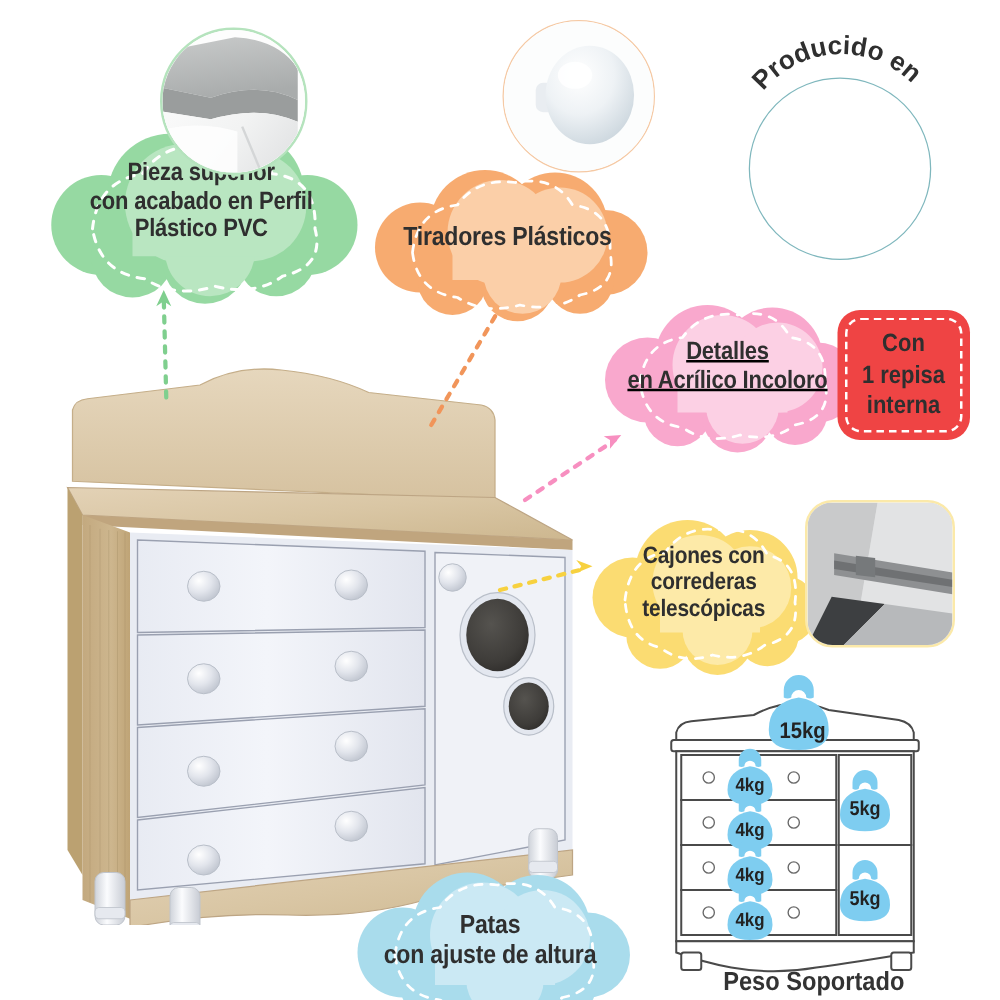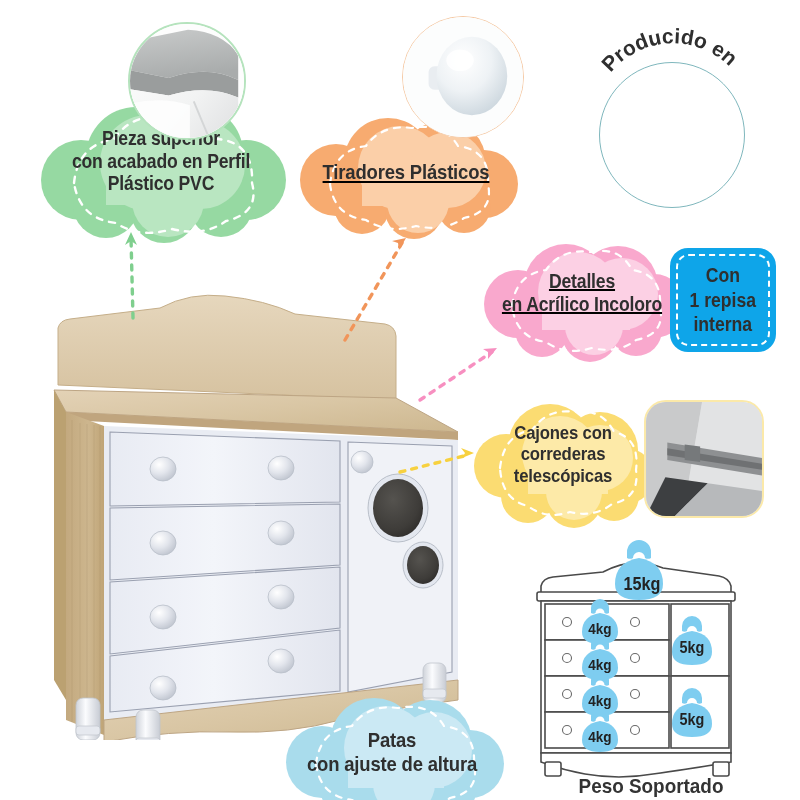--- a/index.html
+++ b/index.html
@@ -52,21 +52,21 @@
     color:#ffffff; font-weight:bold; font-size:62px; letter-spacing:-1px;
     font-family:"Liberation Sans Narrow","Liberation Sans",sans-serif;
     transform: scaleX(0.92);
   }
   #arc-text { position:absolute; left:0; top:0; width:100%; height:100%; overflow:visible;}
   #arc-text text { font-family:"Liberation Sans Narrow","Liberation Sans",sans-serif;
     font-weight:bold; font-size:21px; fill:#2f2f2f; }
 
   
   #repisa-box {
-    position:absolute; background:#0ea5e9; border-radius:18px;
+    position:absolute; background:#ef4444; border-radius:18px;
     display:flex; align-items:center; justify-content:center;
   }
   #repisa-box .inner-dash {
     position:absolute; left:6px; top:6px; right:6px; bottom:6px;
     border:2px dashed #ffffff; border-radius:13px;
   }
   #repisa-box .rtext {
     position:relative; text-align:center; font-weight:bold; color:#2f2f2f;
     font-size:20px; line-height:1.22;
     font-family:"Liberation Sans Narrow","Liberation Sans",sans-serif;
@@ -245,21 +245,21 @@
       </defs>
       <rect width="118" height="118" fill="#fdfdfd"></rect>
       <path d="M-10 20 L60 6 Q96 8 112 32 L112 58 Q80 42 40 56 L-10 46 Z" fill="url(#pvcTop)"></path>
       <path d="M-10 46 L40 56 Q80 42 112 58 L112 76 Q80 62 40 74 L-10 66 Z" fill="#9a9d9d"></path>
       <path d="M-10 66 L40 74 Q80 62 112 76 L112 128 L-10 128 Z" fill="url(#pvcWhite)"></path>
       <path d="M66 80 L86 128" stroke="#d4d6d7" stroke-width="2" fill="none"></path>
       <path d="M-6 84 Q30 74 62 84 L62 128 L-6 128 Z" fill="#fefefe" opacity="0.85"></path>
     </svg>
   </div>
 
-  <div class="cloud" style="left:296px; top:118px; width:220px; height:115px;text-decoration:underline;">
+  <div class="cloud" style="left:296px; top:136px; width:220px; height:115px;">
     <svg viewBox="0 0 220 115" preserveAspectRatio="none">
       <g fill="#f7ab70">
         <circle cx="40" cy="62" r="36"></circle>
           <circle cx="92" cy="44" r="44"></circle>
         <circle cx="148" cy="44" r="42"></circle>
           <circle cx="188" cy="66" r="34"></circle>
         <circle cx="66" cy="88" r="28"></circle>
           <circle cx="118" cy="92" r="29"></circle>
         <circle cx="168" cy="88" r="27"></circle>
         <rect x="36" y="44" width="155" height="48"></rect>
@@ -337,21 +337,21 @@
 
   <div id="repisa-box" style="left:670px; top:248px; width:106px; height:104px;">
     <div class="inner-dash"></div>
     <div class="rtext">
       <div>Con</div>
       <div>1 repisa</div>
       <div>interna</div>
     </div>
   </div>
 
-  <div class="cloud" style="left:474px; top:400px; width:178px; height:126px;">
+  <div class="cloud" style="left:474px; top:412px; width:178px; height:126px;">
     <svg viewBox="0 0 178 126" preserveAspectRatio="none">
       <g fill="#fbdc72">
         <circle cx="32" cy="66" r="32"></circle>
           <circle cx="76" cy="46" r="42"></circle>
         <circle cx="126" cy="50" r="38"></circle>
           <circle cx="152" cy="76" r="28"></circle>
         <circle cx="54" cy="96" r="27"></circle>
           <circle cx="100" cy="100" r="28"></circle>
         <circle cx="140" cy="96" r="25"></circle>
         <rect x="30" y="46" width="124" height="52"></rect>

